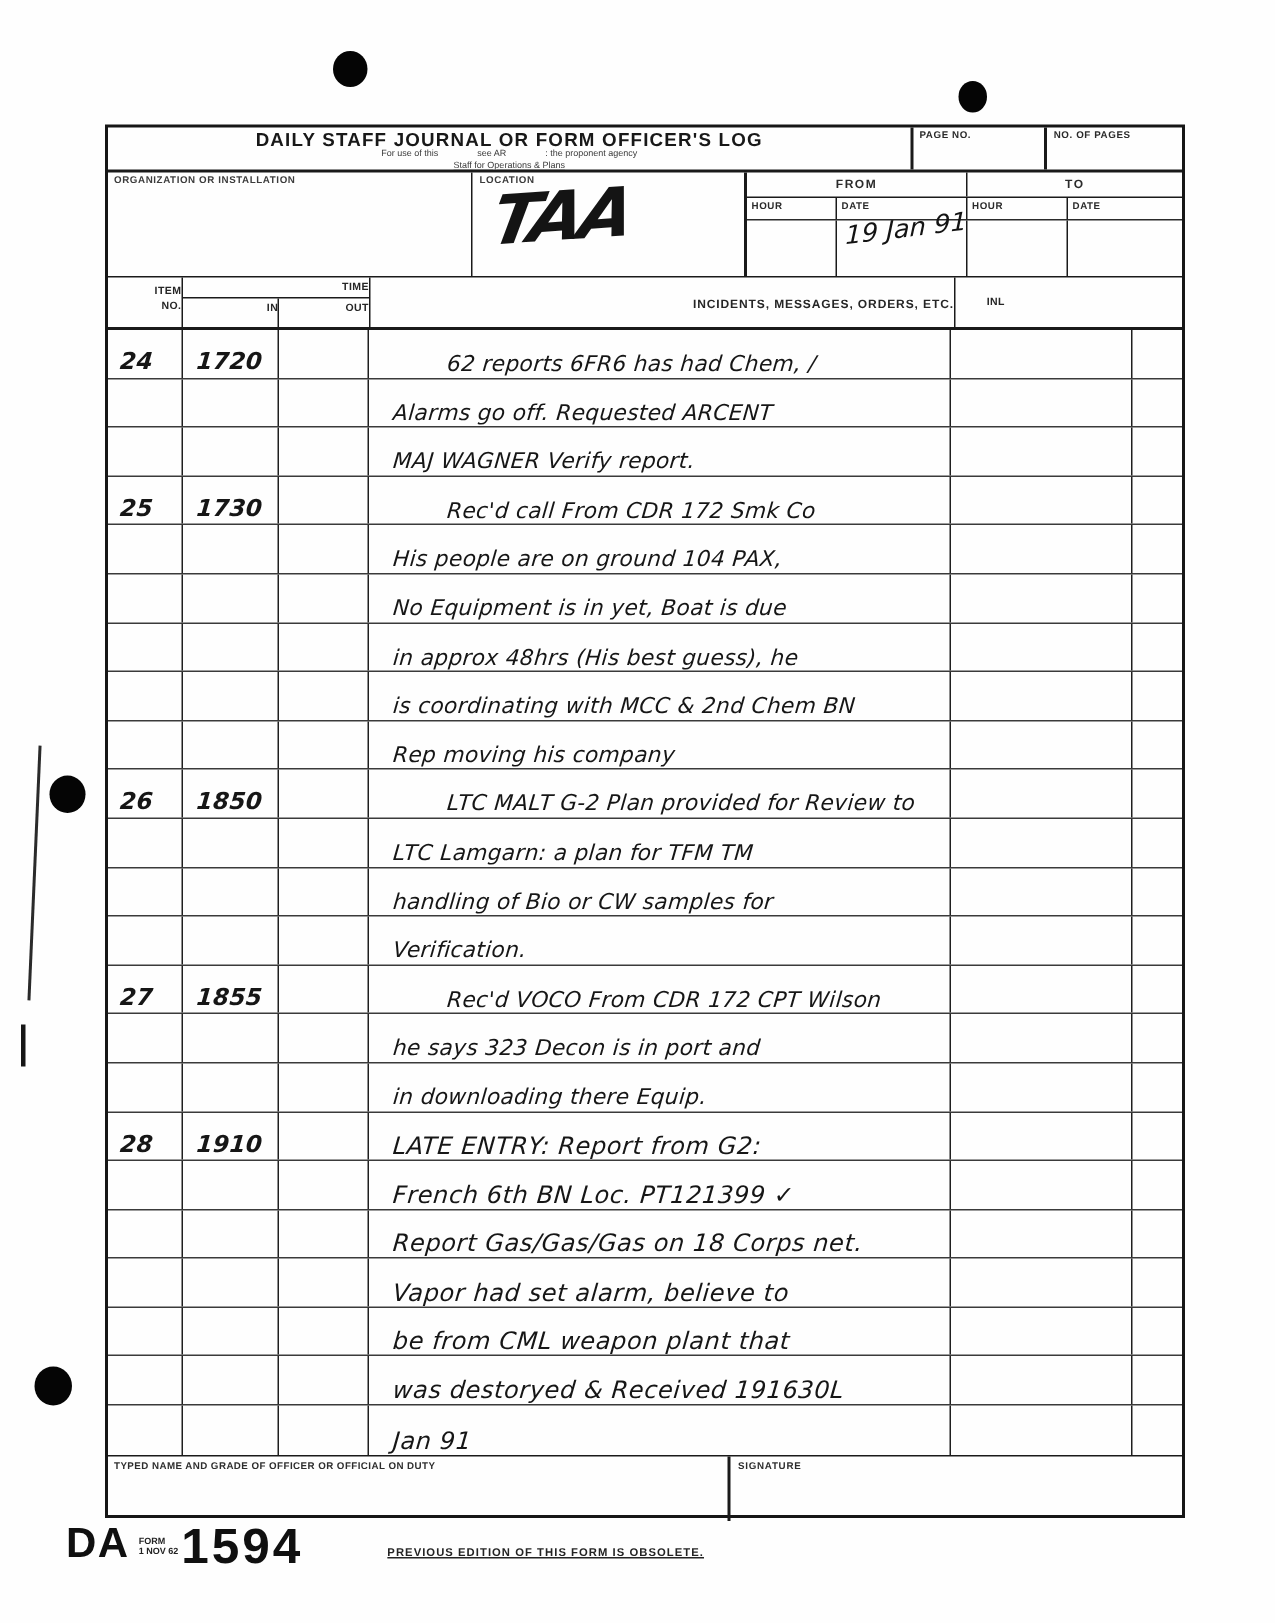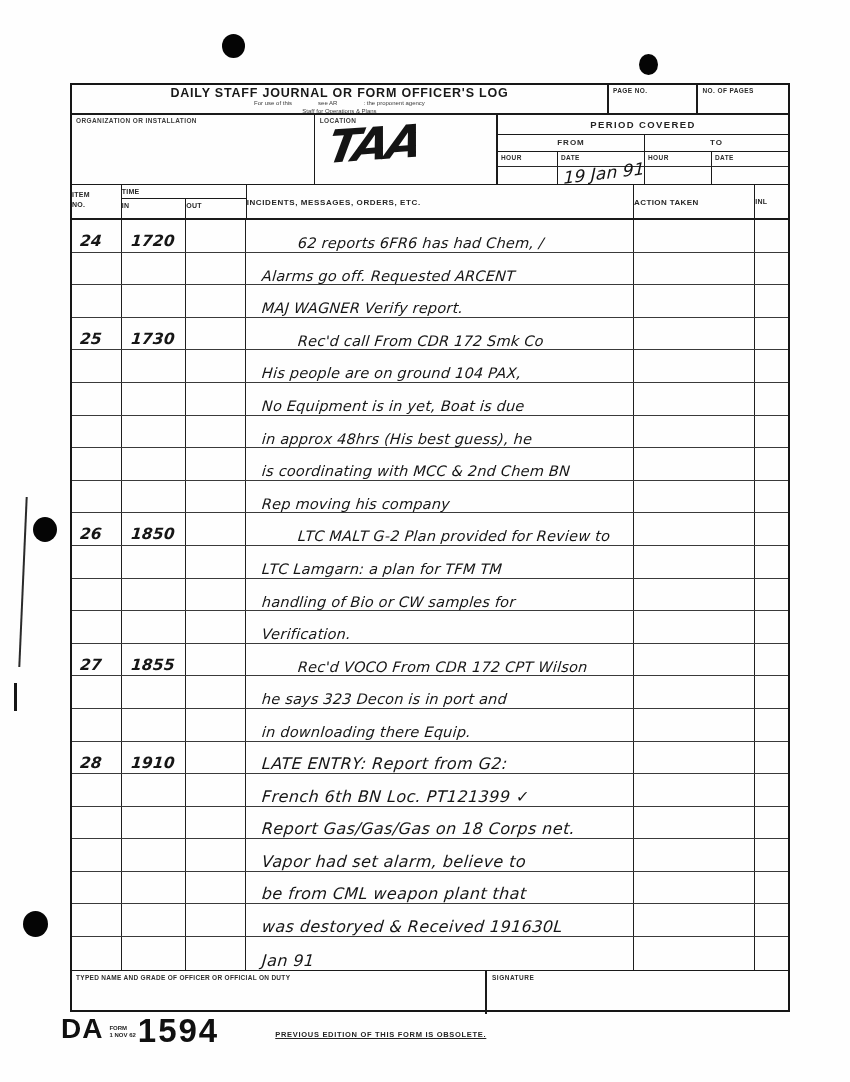--- a/index.html
+++ b/index.html
@@ -44,21 +44,21 @@
   .pcell { font-size:6.5px; font-weight:bold; letter-spacing:.4px; padding:2px 0 0 3px; color:#2b2b2b; }
   .w-fh { width:60px; border-right:1px solid #1a1a1a; }
   .w-fd { width:87px; border-right:1px solid #1a1a1a; }
   .w-th { width:67px; border-right:1px solid #1a1a1a; }
   .w-td { width:76px; }
   .vcell { height:100%; }
   .hw-date { position:absolute; left:66px; top:-4px; font-family:"DejaVu Sans",sans-serif; font-style:italic;
              font-size:17px; color:#131313; transform:skewX(-8deg) rotate(-7deg); white-space:nowrap; }
   
   .chrow { display:flex; height:35px; border-bottom:2px solid #1a1a1a; }
-  .ch { border-right:1px solid #1a1a1a; font-size:7px; font-weight:bold; color:#262626; letter-spacing:.3px; text-align:left; }
+  .ch { border-right:1px solid #1a1a1a; font-size:7px; font-weight:bold; color:#262626; letter-spacing:.3px; text-align:right; }
   .ch-item { width:50px; padding-top:5px; line-height:1.4; }
   .ch-time { width:125px; display:flex; flex-direction:column; }
   .ch-time-top { height:14px; border-bottom:1px solid #1a1a1a; padding-top:3px; }
   .ch-time-sub { flex:1; display:flex; }
   .ch-in  { width:65px; border-right:1px solid #1a1a1a; padding-top:3px; }
   .ch-out { width:60px; padding-top:3px; }
   .ch-inc { width:390px; font-size:8px; padding-top:13px; letter-spacing:.6px; }
   .ch-act { width:122px; font-size:8px; padding-top:13px; letter-spacing:.4px; }
   .ch-inl { width:33px; border-right:none; padding-top:13px; }
   
@@ -76,21 +76,21 @@
   .hw { font-family:"DejaVu Sans",sans-serif; font-style:italic; font-size:14.5px; color:#161616;
         white-space:nowrap; display:inline-block; transform:skewX(-5deg); letter-spacing:.2px; line-height:1; }
   .hw-big { font-size:16px; letter-spacing:.4px; }
   .hw-num { font-size:15.5px; font-weight:bold; }
   
   .frow { display:flex; height:44px; border-top:1px solid #1a1a1a; }
   .ftr-left  { width:415px; border-right:2px solid #1a1a1a; font-size:6.5px; font-weight:bold; letter-spacing:.3px; padding:3px 0 0 4px; color:#2e2e2e; }
   .ftr-right { flex:1; font-size:6.5px; font-weight:bold; letter-spacing:.5px; padding:3px 0 0 5px; color:#2e2e2e; }
   
   .da-line { position:absolute; left:44px; top:1016px; display:flex; align-items:flex-start; }
-  .da-big  { font-size:28px; font-weight:bold; letter-spacing:1px; line-height:.9; color:#101010;margin-left:17px; }
+  .da-big  { font-size:28px; font-weight:bold; letter-spacing:1px; line-height:.9; color:#101010; }
   .da-stack { display:flex; flex-direction:column; font-size:6px; font-weight:bold; color:#232323; margin:9px 2px 0 6px; line-height:1.15; white-space:nowrap; }
   .da-num  { font-size:33px; font-weight:bold; letter-spacing:2px; line-height:.9; color:#101010; }
   .da-note { font-size:7.5px; font-weight:bold; letter-spacing:.7px; color:#232323; margin:14px 0 0 56px; white-space:nowrap;text-decoration:underline; }
 </style>
 </head>
 <body>
 
 <div class="page">
 
   <div class="dot dot1"></div>
@@ -116,21 +116,20 @@
       <div class="pages-box">NO. OF PAGES</div>
     </div>
 
     <div class="hrow2">
       <div class="org-box">ORGANIZATION OR INSTALLATION</div>
       <div class="loc-box">
         <span>LOCATION</span>
         <span class="hw-loc">TAA</span>
       </div>
       <div class="period-box">
-        <div class="pc-label">PERIOD COVERED</div>
         <div class="pc-fromto">
           <div class="pc-from">FROM</div>
           <div class="pc-to">TO</div>
         </div>
         <div class="pc-hd">
           <div class="pcell w-fh">HOUR</div>
           <div class="pcell w-fd">DATE</div>
           <div class="pcell w-th">HOUR</div>
           <div class="pcell w-td">DATE</div>
         </div>
@@ -150,21 +149,20 @@
         <div>NO.</div>
       </div>
       <div class="ch ch-time">
         <div class="ch-time-top">TIME</div>
         <div class="ch-time-sub">
           <div class="ch-in">IN</div>
           <div class="ch-out">OUT</div>
         </div>
       </div>
       <div class="ch ch-inc">INCIDENTS, MESSAGES, ORDERS, ETC.</div>
-      <div class="ch ch-act">ACTION TAKEN</div>
       <div class="ch ch-inl">INL</div>
     </div>
 
     <div class="body" id="log-body">
         <div class="brow">
           <div class="bc bc-item">
             <span class="hw hw-num">24</span>
           </div>
           <div class="bc bc-in">
             <span class="hw hw-num">1720</span>

